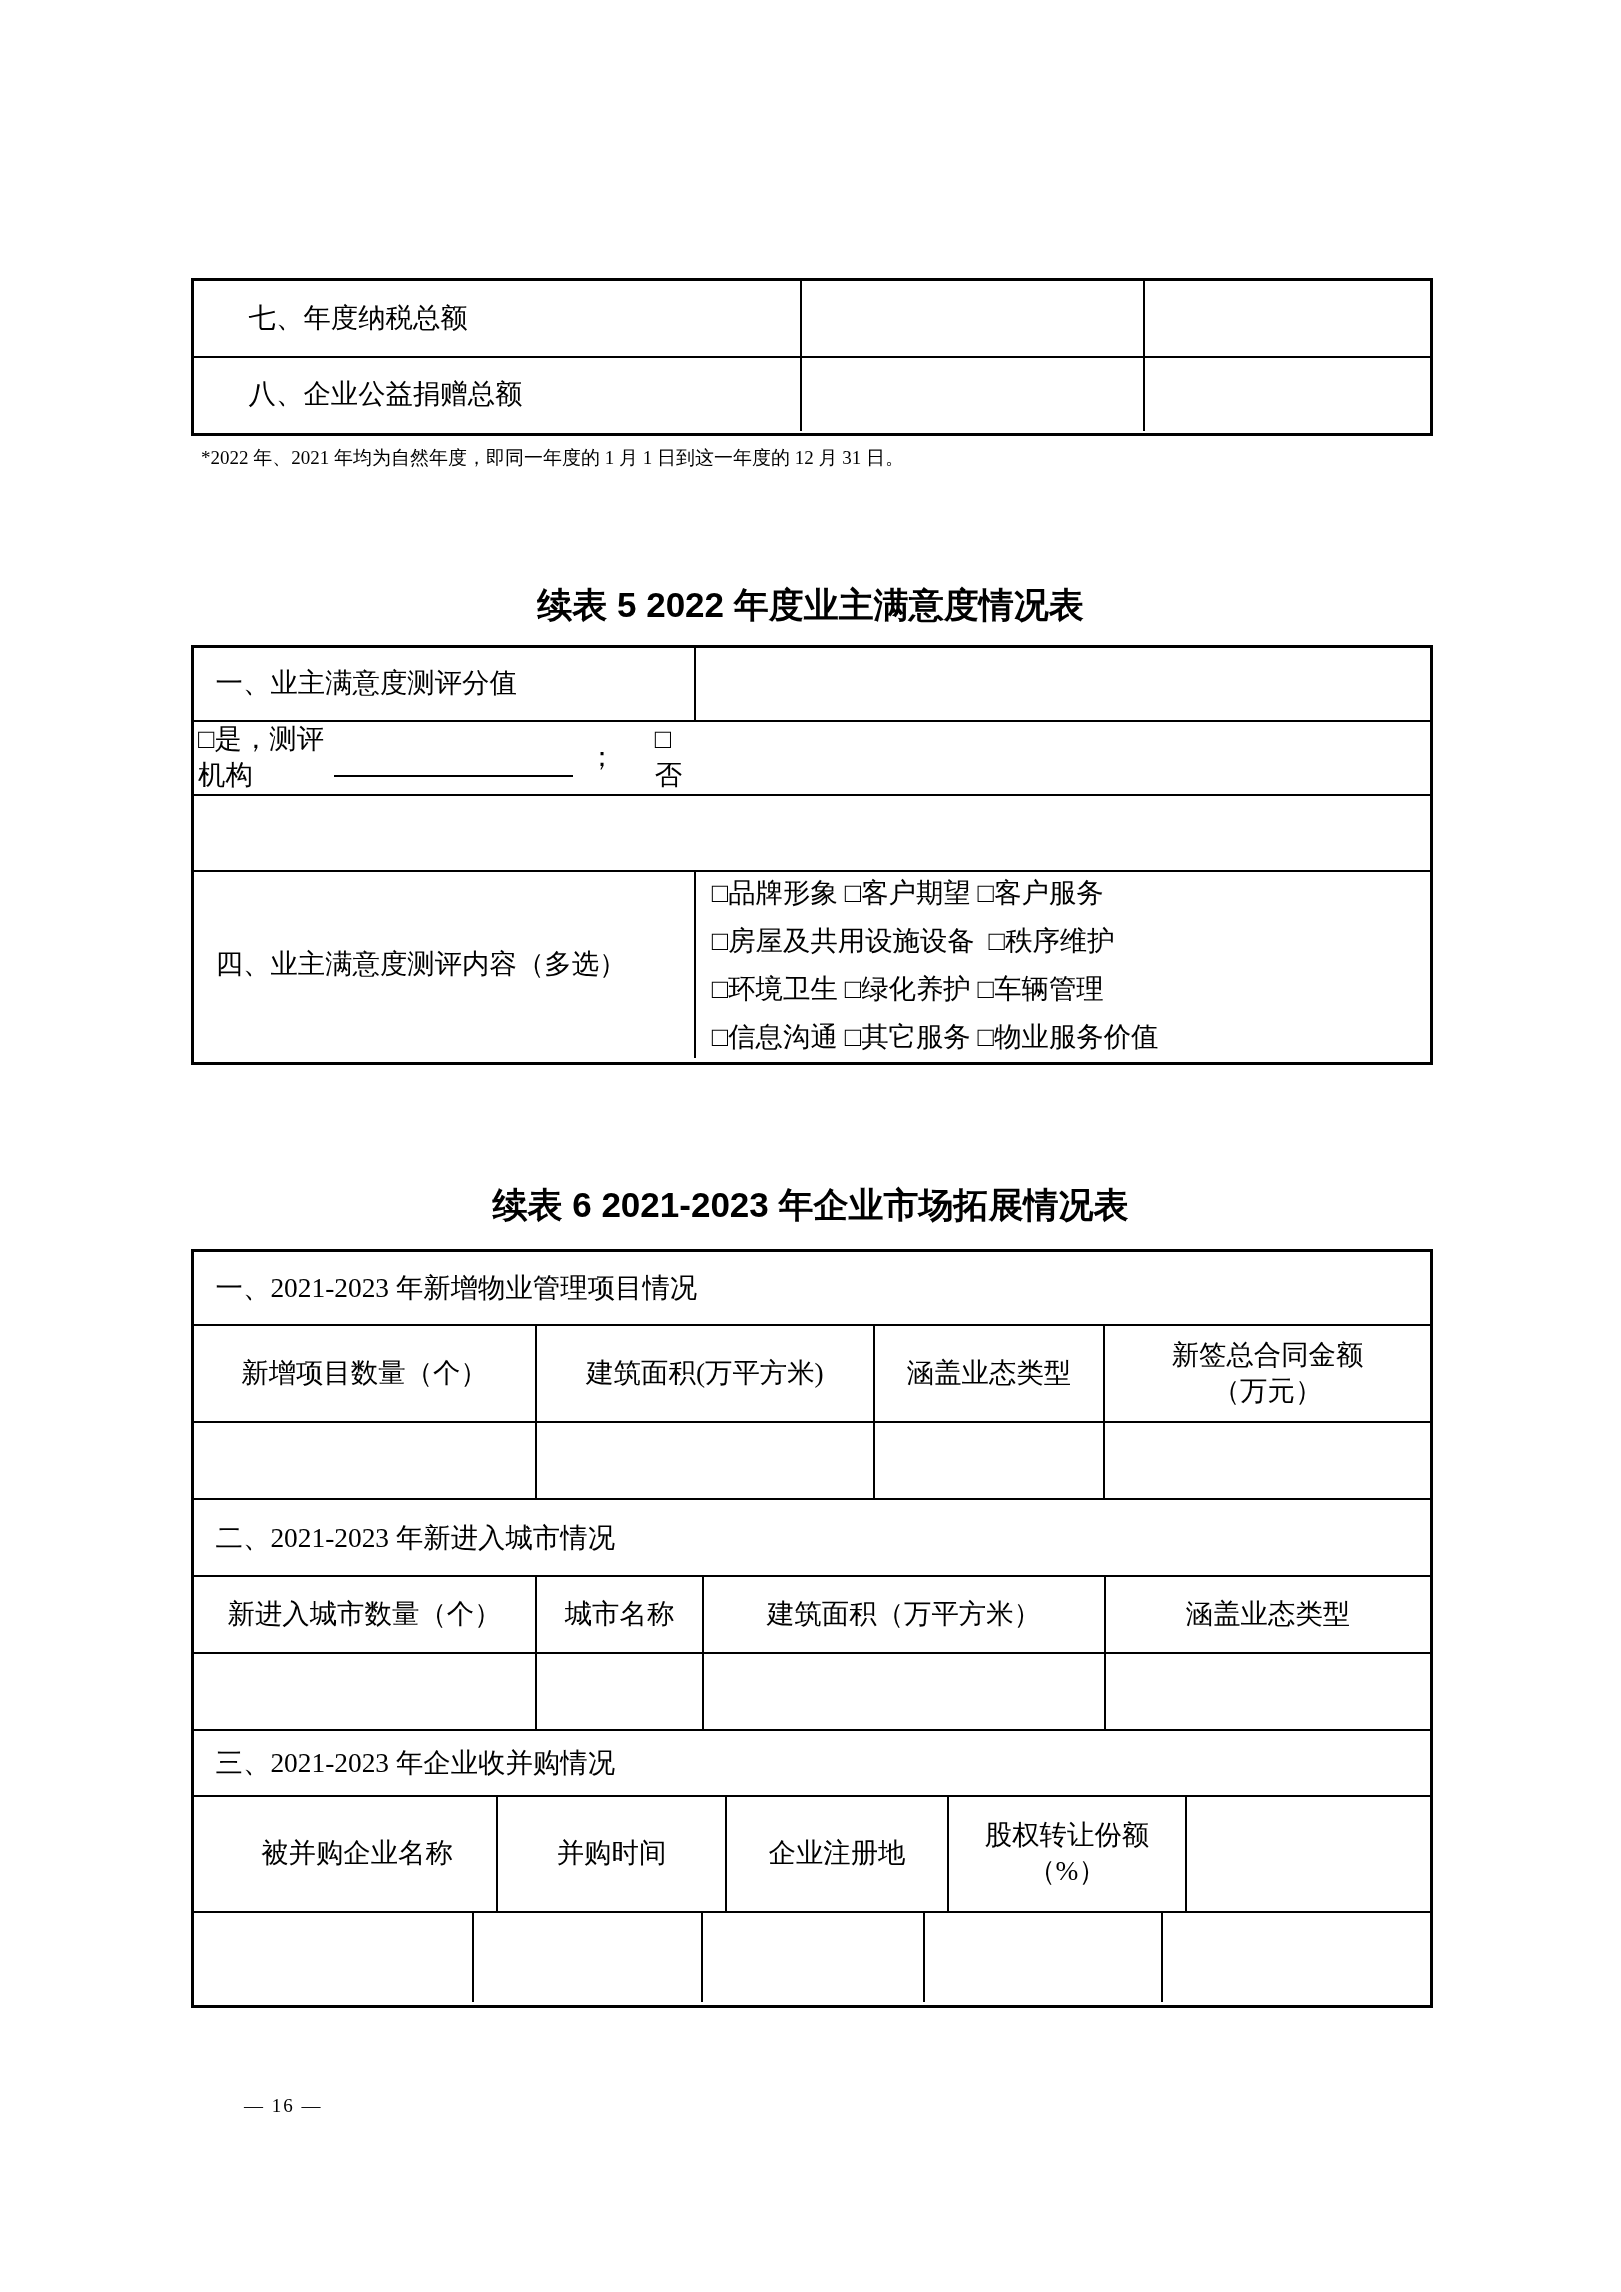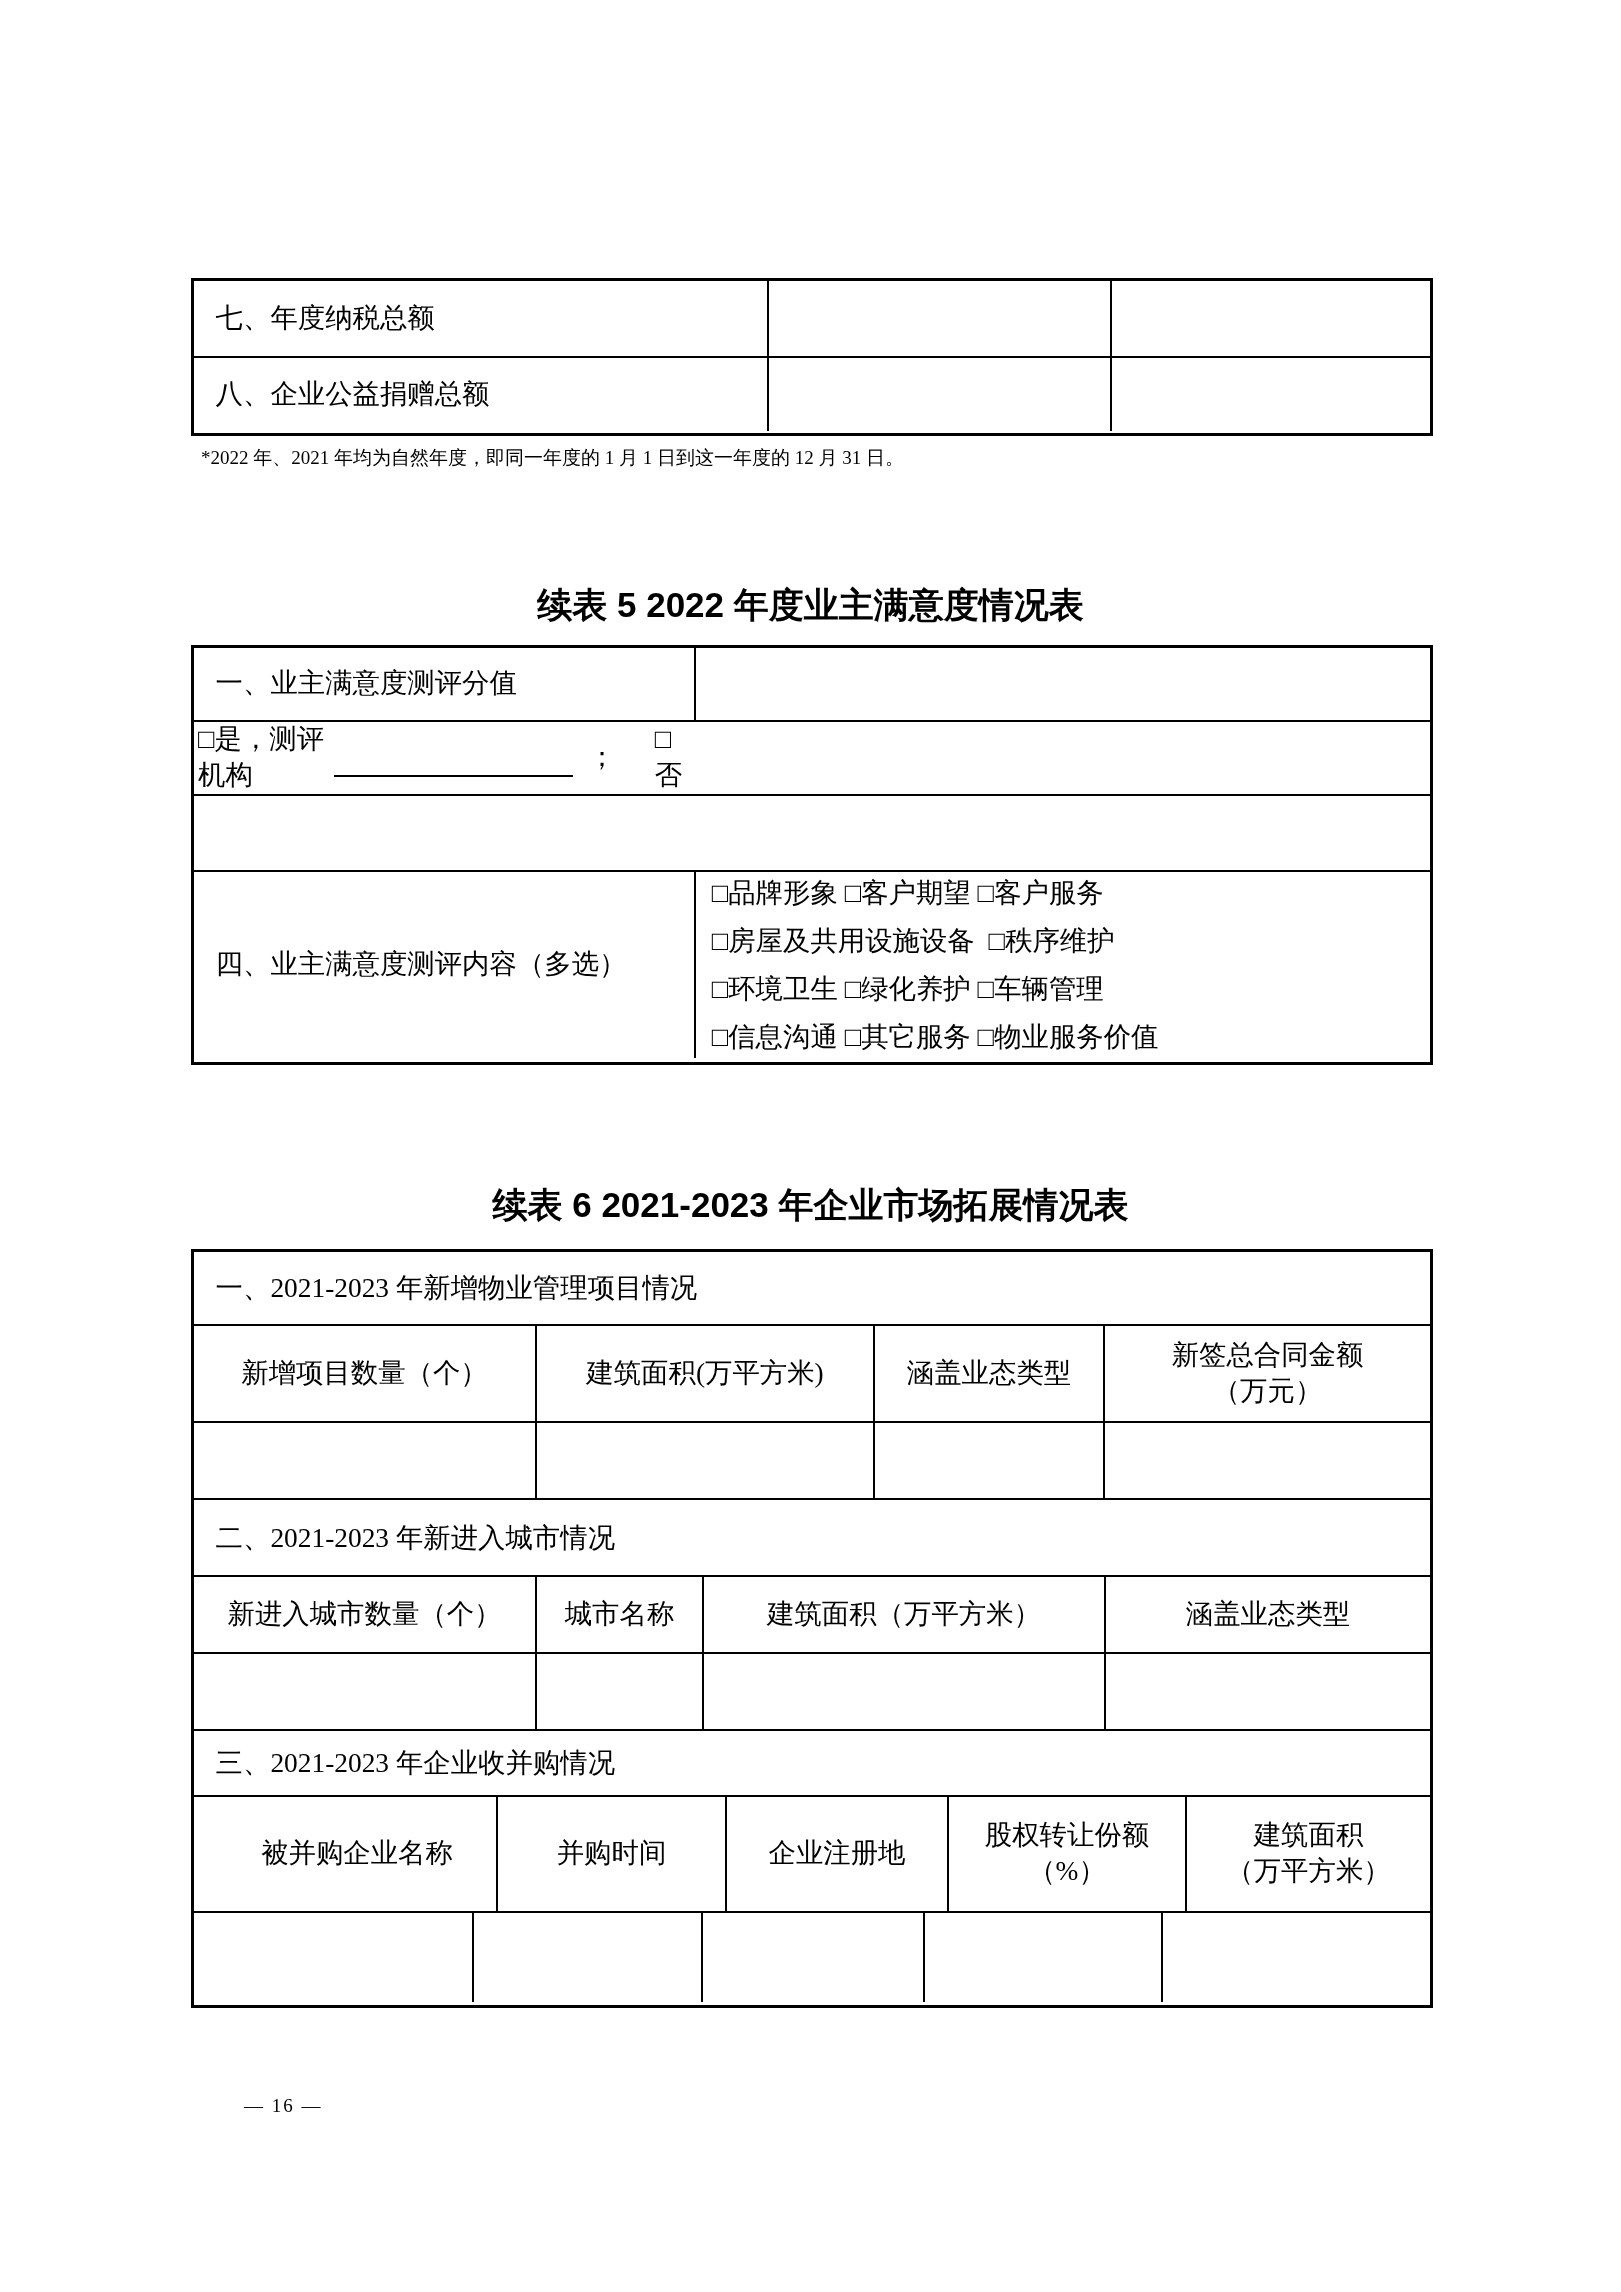--- a/index.html
+++ b/index.html
@@ -30,21 +30,21 @@
     border-right:2px solid #000;
     display:flex; align-items:center;
     font-size:27.4px; line-height:1.3;
     overflow:hidden;
   }
   .tcell.last { border-right:none; }
   .label-cell { padding-left:21.6px; justify-content:flex-start; text-align:left; }
   .center-cell { justify-content:center; text-align:center; white-space:pre-line; }
   
   #top-table { top:278px; height:158px; }
-  #top-table .trow { grid-template-columns:575px 343px 1fr; }
+  #top-table .trow { grid-template-columns:575px 343px 1fr;padding-left:33px; }
   #top-table .r1 { height:77px; }
   #top-table .r2 { height:73px; }
   
   .note {
     position:absolute; left:201px; top:441px; width:1274px;
     font-size:19px; line-height:33px;
   }
   
   .tbl-title {
     position:absolute; left:0; width:1621px;
@@ -188,22 +188,20 @@
       <div class="tcell last"></div>
     </div>
 
     <div class="sec-title h-t3">三、2021-2023 年企业收并购情况</div>
     <div class="trow grid-s3 h-h3">
       <div class="tcell center-cell">被并购企业名称</div>
       <div class="tcell center-cell">并购时间</div>
       <div class="tcell center-cell">企业注册地</div>
       <div class="tcell center-cell">股权转让份额
 （%）</div>
-      <div class="tcell center-cell last">建筑面积
-（万平方米）</div>
     </div>
     <div class="trow grid-s3 h-e3 last">
       <div class="tcell"></div>
       <div class="tcell"></div>
       <div class="tcell"></div>
       <div class="tcell"></div>
       <div class="tcell last"></div>
     </div>
   </div>
 

